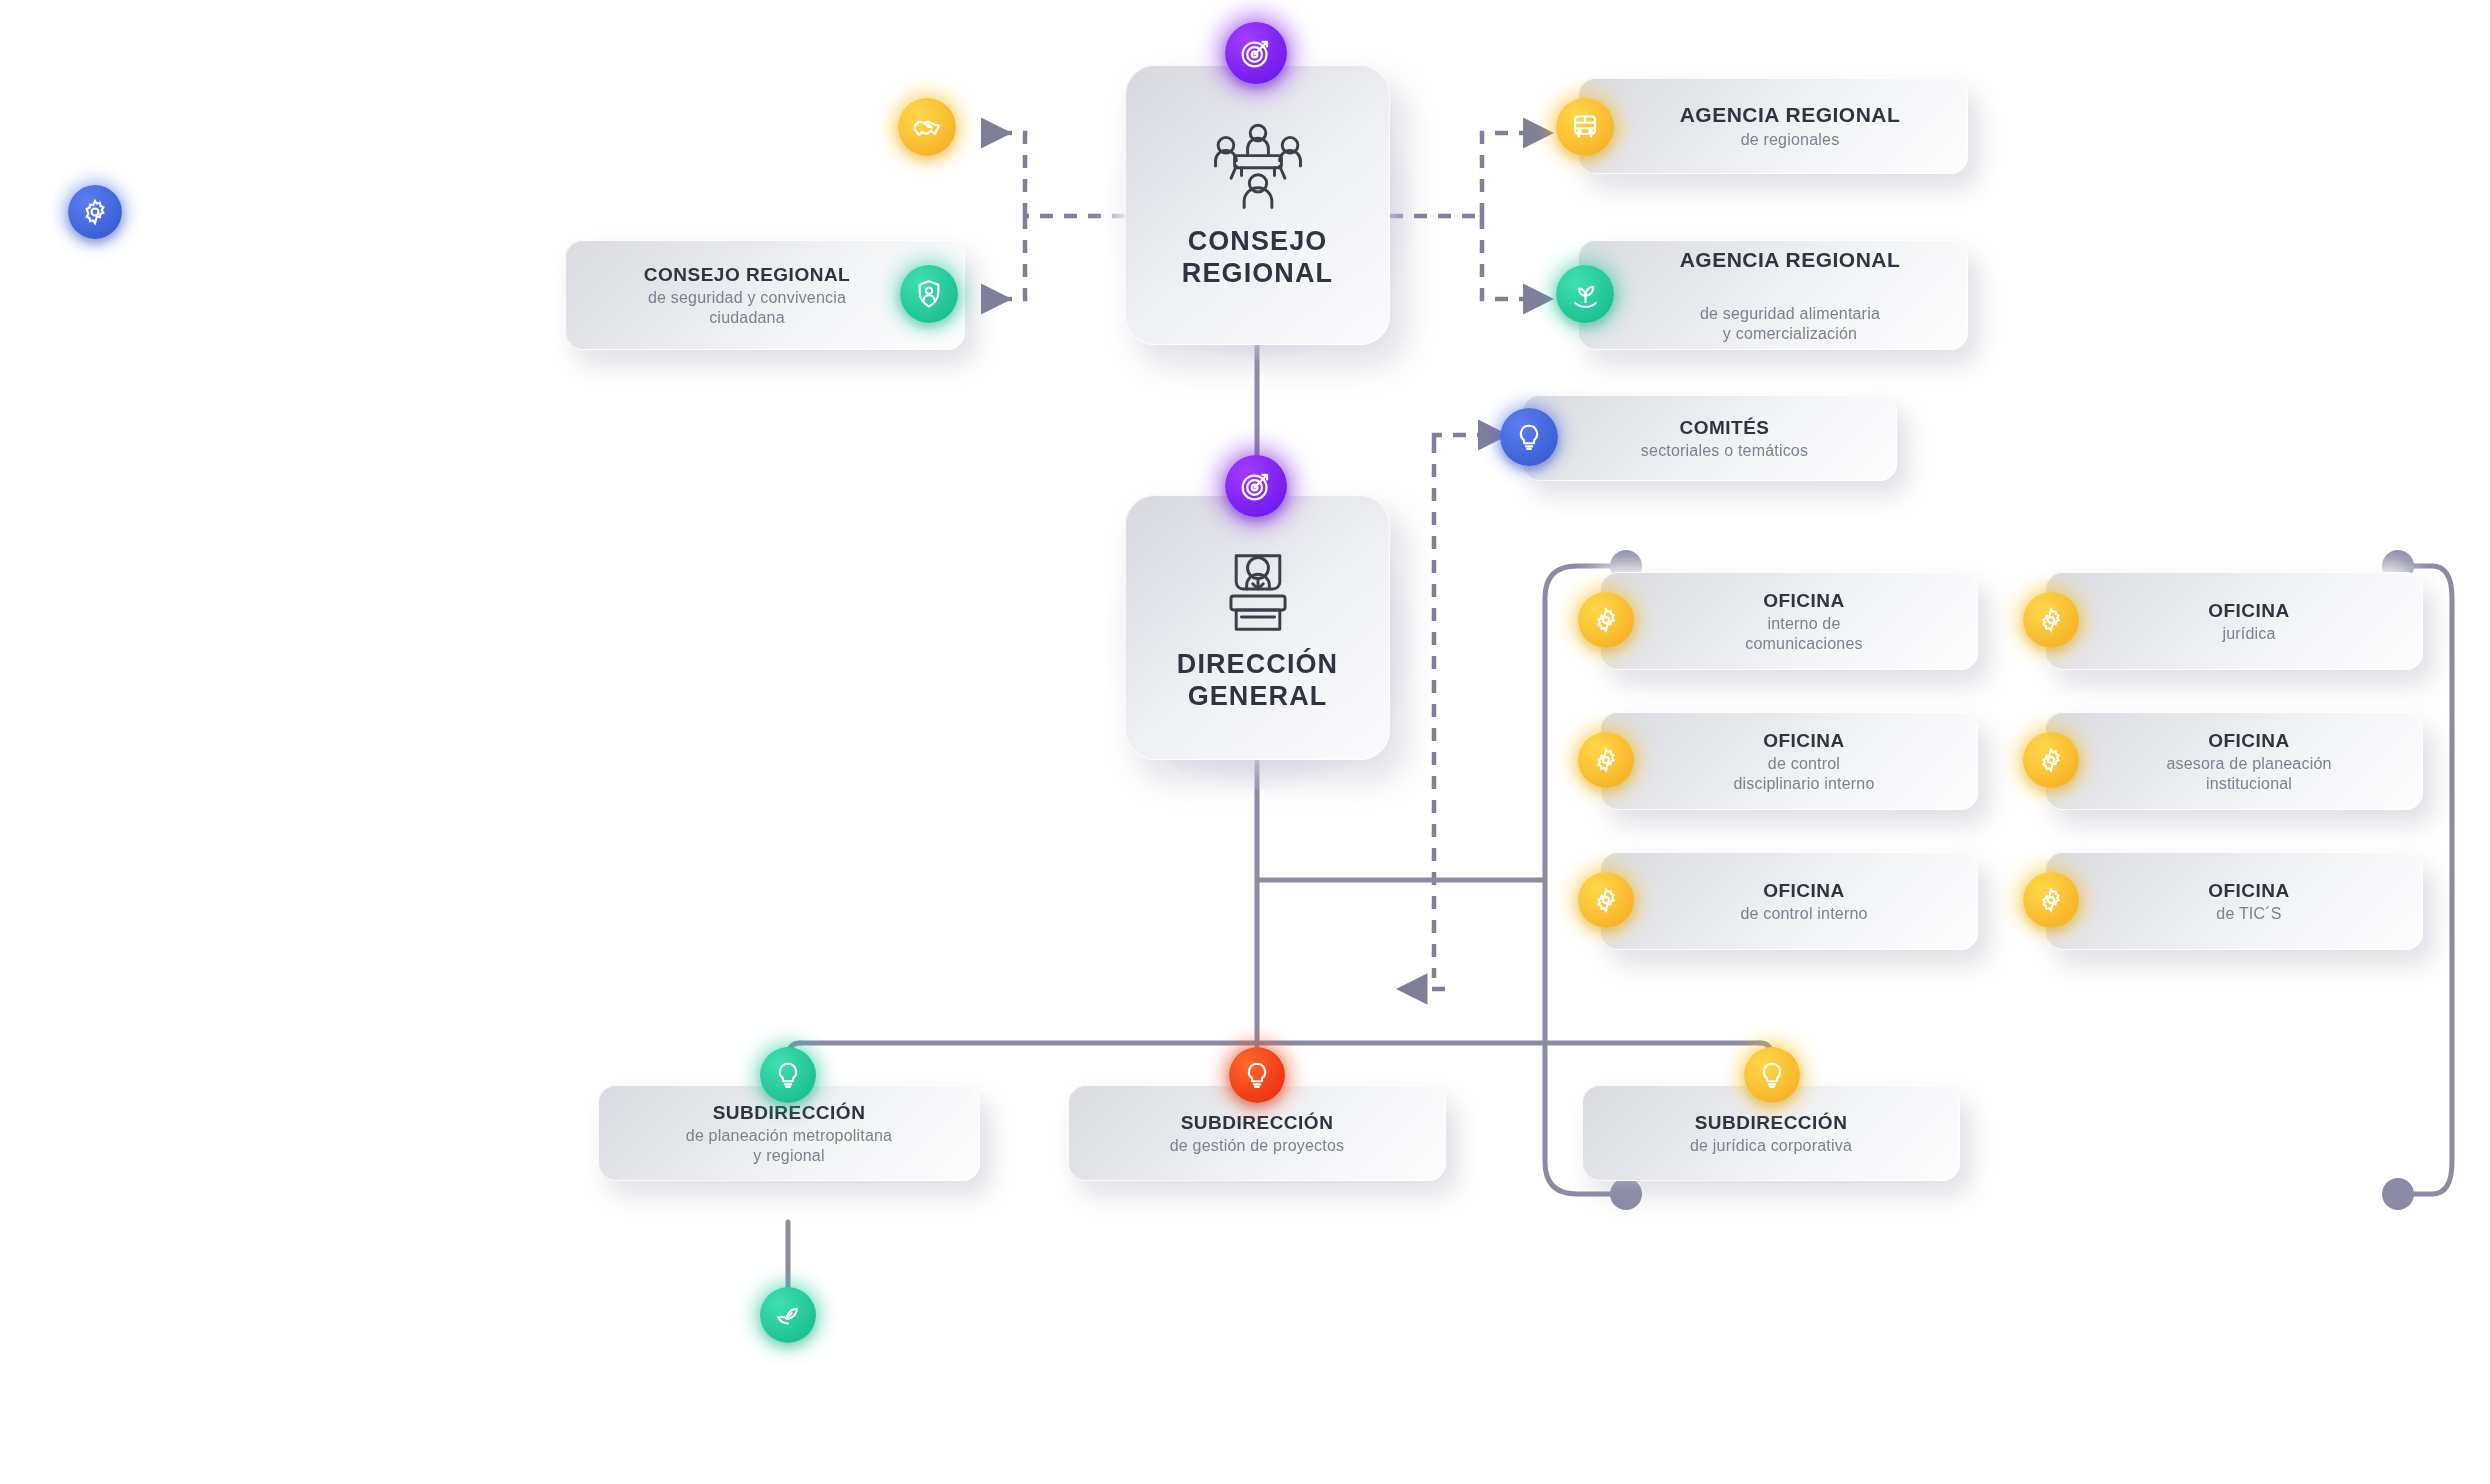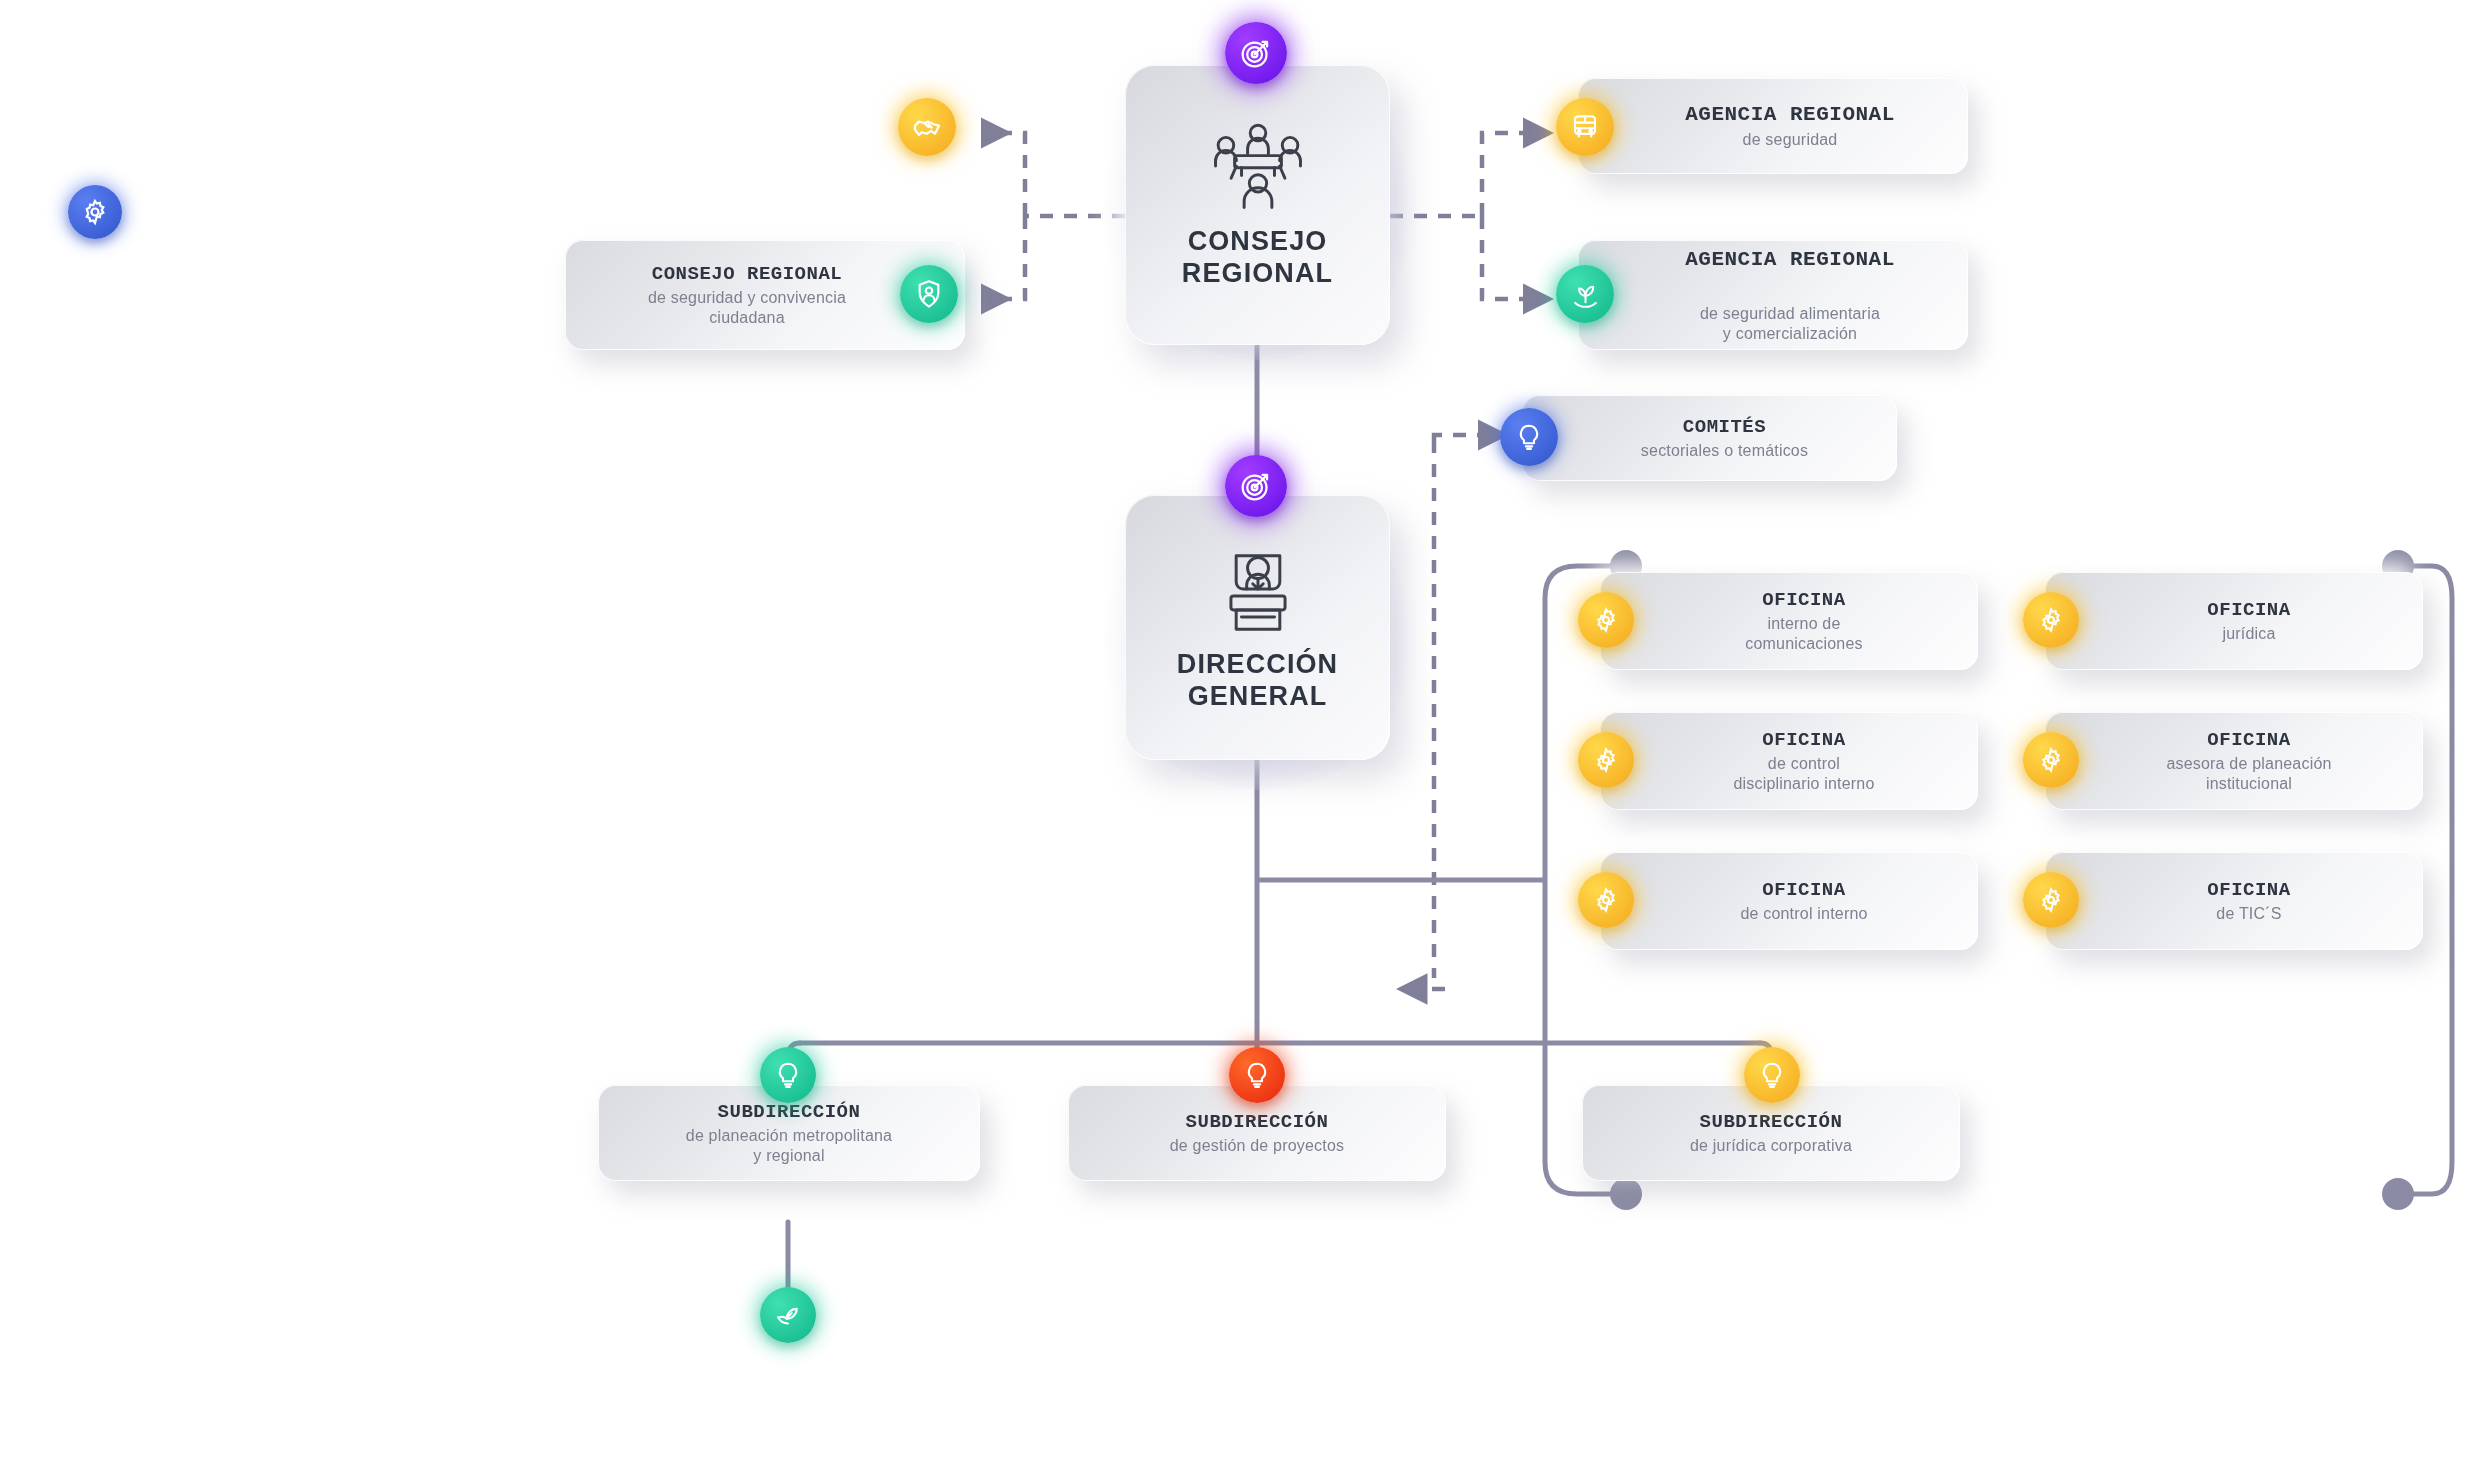--- a/index.html
+++ b/index.html
@@ -32,21 +32,21 @@
   .card .txt{width:100%;text-align:center;line-height:1.22;}
   .card .t1{
     font-size:22px;font-weight:bold;color:#2e3440;
     letter-spacing:.6px;text-transform:uppercase;
     white-space:nowrap;
   }
   .card .t2{
     font-size:19px;color:#7c8190;font-weight:normal;
     letter-spacing:.2px;margin-top:2px;
   }
-  .card.small .t1{font-size:19px;letter-spacing:.5px;font-family:Liberation Mono, monospace;}
+  .card.small .t1{font-size:19px;letter-spacing:.5px;}
   .card.small .t2{font-size:16px;}
 
   
   .badge{
     position:absolute;z-index:5;
     border-radius:50%;
     display:flex;align-items:center;justify-content:center;
   }
   .badge svg{display:block;}
   .b-blue   {background:radial-gradient(circle at 34% 30%,#5b7ff0,#2f55cc);
@@ -201,21 +201,21 @@
     <svg width="32" height="32" viewBox="0 0 24 24" fill="none" stroke="#ffffff" stroke-width="1.6" stroke-linecap="round" stroke-linejoin="round">
       <path d="M12 2.5l7 2.6v6c0 4.6-3 7.8-7 10.4-4-2.6-7-5.8-7-10.4v-6z"></path>
       <circle cx="12" cy="9.5" r="2.4"></circle>
       <path d="M8 16.5c0-2.2 1.8-3.6 4-3.6s4 1.4 4 3.6"></path>
     </svg>
   </div>
 
   <div class="card small" style="left:1578px;top:78px;width:390px;height:96px;">
     <div class="txt" style="padding-left:34px;">
       <div class="t1" style="font-size:21px;">AGENCIA REGIONAL</div>
-      <div class="t2">de seguridad</div>
+      <div class="t2">de regionales</div>
     </div>
   </div>
   <div class="badge b-yellow" style="left:1556px;top:98px;width:58px;height:58px;">
     <svg width="30" height="30" viewBox="0 0 24 24" fill="none" stroke="#ffffff" stroke-width="1.7" stroke-linecap="round" stroke-linejoin="round">
       <rect x="4" y="3.5" width="16" height="14" rx="2.5"></rect>
       <path d="M4 8.5h16M12 3.5v5"></path>
       <path d="M4 13h16"></path>
       <circle cx="7.5" cy="15.3" r="1"></circle>
       <circle cx="16.5" cy="15.3" r="1"></circle>
       <path d="M7 17.5v2M17 17.5v2"></path>

